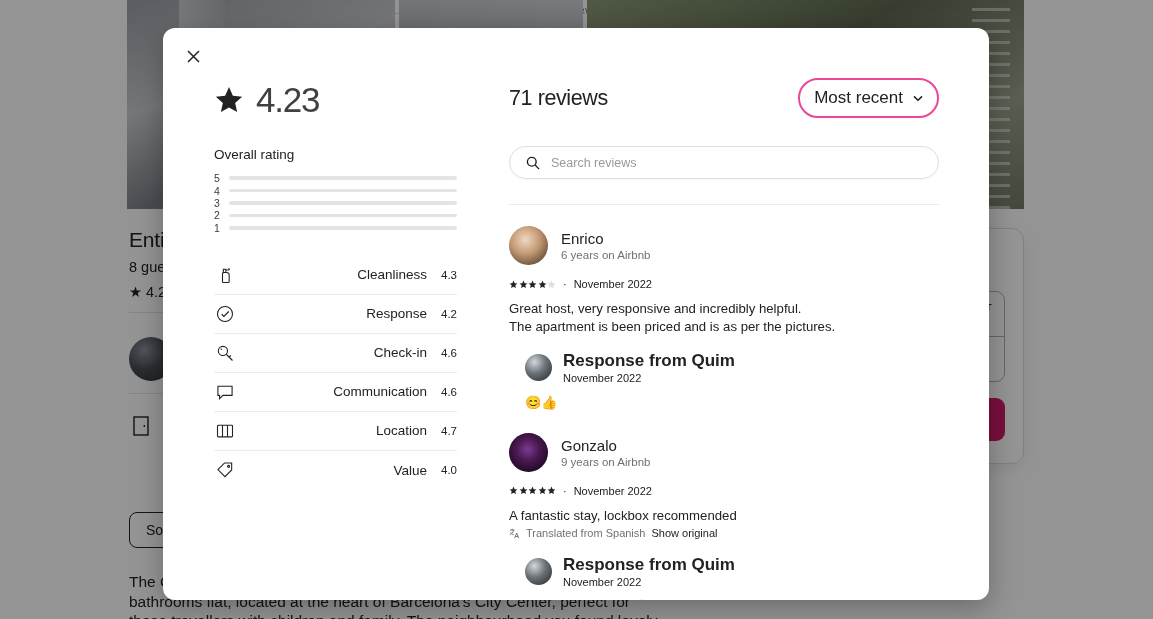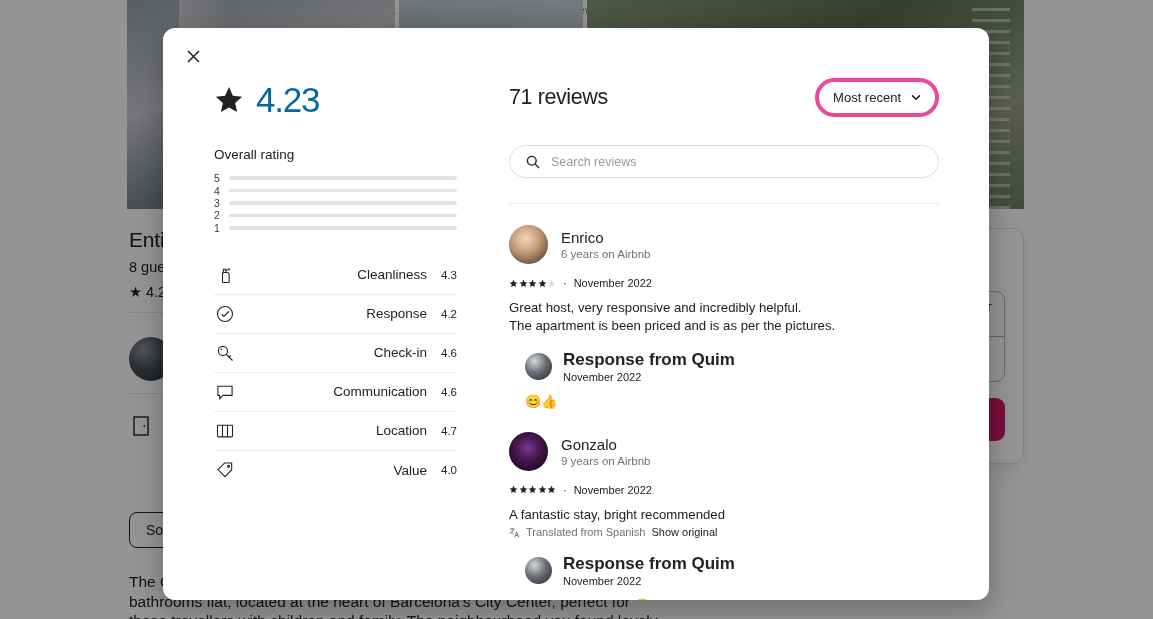--- a/index.html
+++ b/index.html
@@ -119,21 +119,21 @@
     border:none; background:transparent;
     display:flex; align-items:center; justify-content:center;
   }
 
   
   .left-pane {
     flex:0 0 330px; padding:52px 0 0 51px;
   }
   .score-row { display:flex; align-items:center; gap:12px; }
   .score-star { width:30px; height:30px; }
-  .score-num { font-size:35px; color:#0369a1; letter-spacing:-1.2px; font-weight:normal; }
+  .score-num { font-size:35px; color:#404040; letter-spacing:-1.2px; font-weight:normal; }
 
   .overall-label { margin-top:27px; font-size:13.5px; color:#222; }
 
   .bars { margin-top:10px; width:243px; }
   .bar-row { display:flex; align-items:center; gap:7px; height:12.4px; }
   .bar-num { width:8px; font-size:10.5px; color:#3a3a3a; text-align:left; }
   .bar-track { flex:1; height:3.6px; border-radius:2px; background:#e4e4e4; overflow:hidden; }
   .bar-fill { height:100%; border-radius:2px; background:#222; }
 
   .cats { margin-top:22px; width:243px; }
@@ -146,22 +146,22 @@
   .cat-name { flex:1; font-size:13.5px; color:#222;text-align:right; }
   .cat-val { font-size:11.5px; color:#222; }
 
   
   .right-pane {
     flex:1 1 auto; padding:50px 50px 0 16px; position:relative; overflow:hidden;
   }
   .rp-head { display:flex; align-items:center; justify-content:space-between; }
   .rp-count { font-size:21.5px; color:#222; letter-spacing:-.4px; }
   .sort-btn {
-    border:4px solid #ec4899; border-radius:20px; background:#fff;
-    padding:8px 14px; font-size:13px; color:#222;
+    border:2px solid #ec4899; border-radius:20px; background:#fff;
+    padding:8px 14px; font-size:17px; color:#222;
     display:flex; align-items:center; gap:10px;
     box-shadow:0 1px 2px rgba(0,0,0,.04);
   }
 
   .search-wrap {
     margin-top:28px; position:relative;
     border:1px solid #dddddd; border-radius:22px; height:33px;
     display:flex; align-items:center; padding:0 16px; gap:11px;
     box-shadow:0 1px 2px rgba(0,0,0,.03);
   }
@@ -522,21 +522,21 @@
             <span>
               <svg width="9" height="9" viewBox="0 0 24 24" fill="#222">
                 <path d="M12 1.6l3.1 6.9 7.4.8-5.6 5 1.6 7.3L12 17.9 5.5 21.6l1.6-7.3-5.6-5 7.4-.8z"></path>
               </svg>
             </span>
           </span>
         <span class="dot-sep">·</span>
         <span class="rev-date">November 2022</span>
       </div>
       <div class="rev-body" id="body1">
-          <div>A fantastic stay, bright recommended</div>
+          <div>A fantastic stay, lockbox recommended</div>
         </div>
 
       <div class="trans-note">
         <span>
           <svg width="11" height="11" viewBox="0 0 14 14" fill="none" stroke="#717171" stroke-width="1.2">
             <path d="M1 2.6h6M4 1v1.6M5.6 2.6c0 3-2 5-4.6 5.8"></path>
               <path d="M2.2 5.4c.9 1.9 2.4 2.9 3.8 3.3"></path>
             <path d="M7.2 13l2.6-6.6L12.4 13M8.2 10.8h3.2"></path>
           </svg>
         </span>

